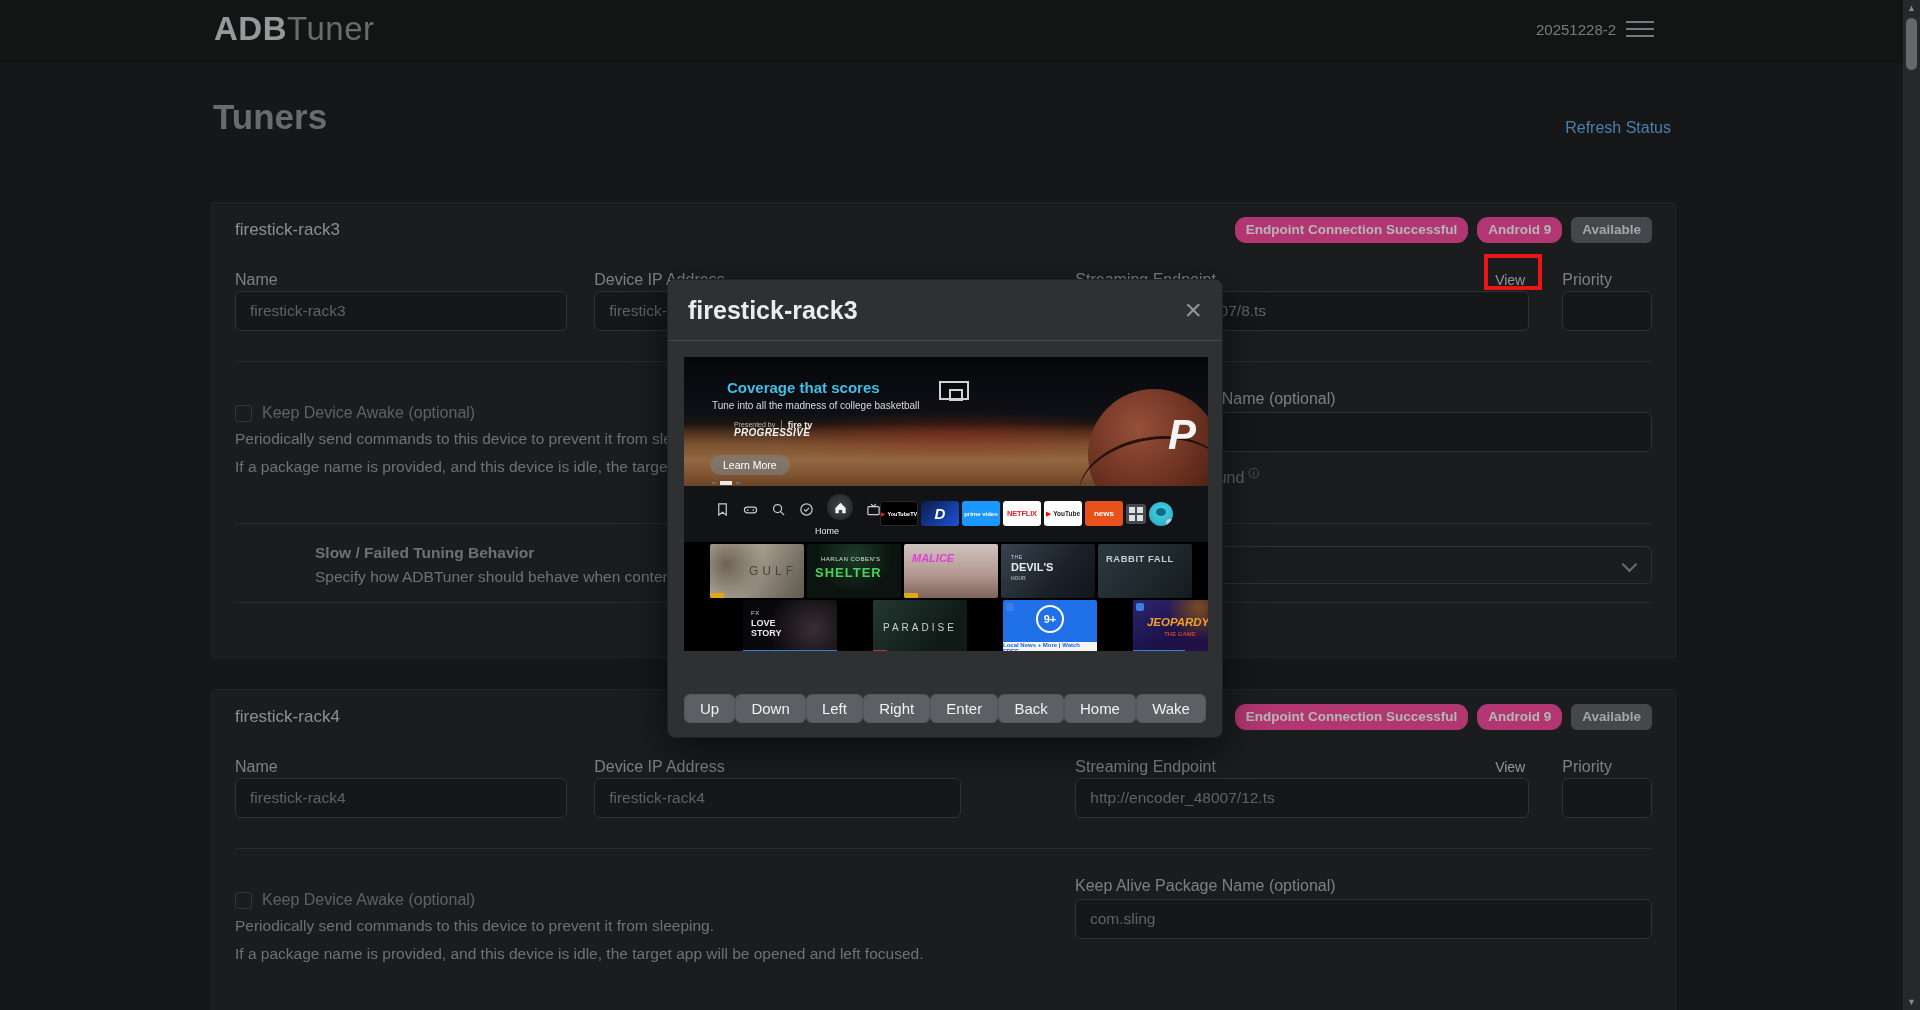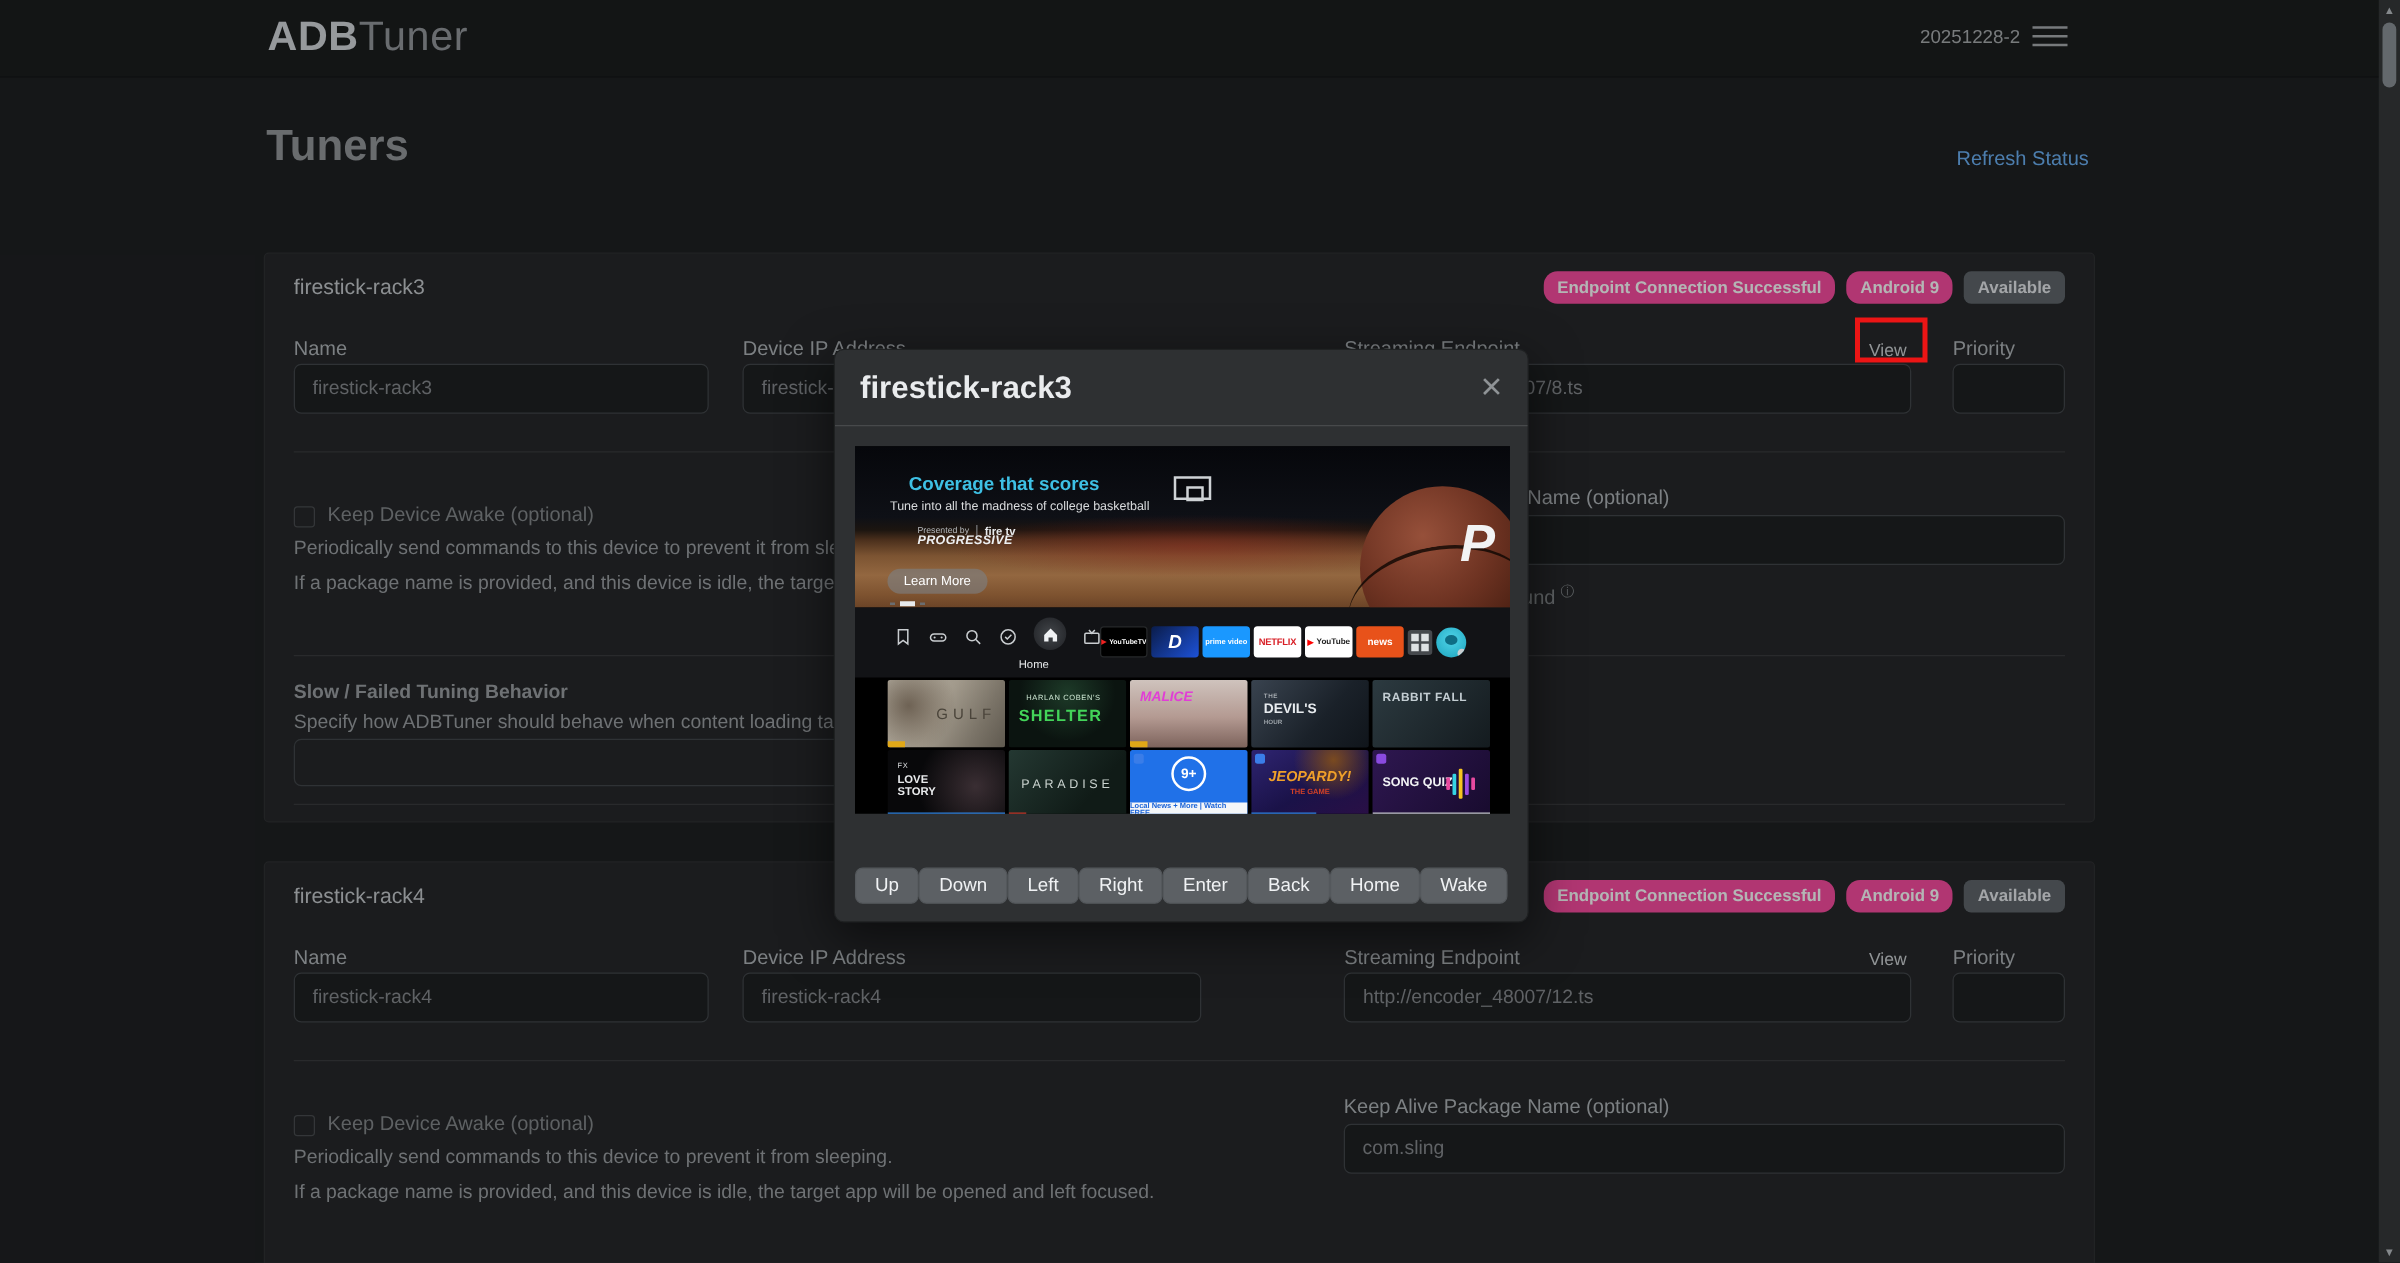--- a/index.html
+++ b/index.html
@@ -49,21 +49,21 @@
   .sec-left { width:760px; }
   .sec-right { width:577px; }
   .check-row { display:flex; align-items:center; gap:10px; margin-top:16px; }
   .checkbox { width:17px; height:17px; border:1px solid #46494c; border-radius:3px; background:transparent; flex:none; cursor:pointer; }
   .check-label { font-size:16px; color:#7e8285; }
   .desc { font-size:15.5px; color:#93979b; line-height:22px; margin-top:6px; }
   .sec-right .tinput { margin-top:2px; }
   .fg-row { margin-top:14px; }
   .info { font-size:11px; color:#7e8285; vertical-align:super; margin-left:4px; }
 
-  .slow-row { display:flex; justify-content:flex-end; margin-top:20px;flex-direction:column; }
+  .slow-row { display:flex; justify-content:flex-end; margin-top:20px; }
   .slow-title { font-size:15.5px; font-weight:700; color:#93979b; }
   .slow-desc { margin-top:4px; }
   .selectbox { width:577px; height:38px; border:1px solid #3f4347; border-radius:6px; position:relative; margin-top:2px; cursor:pointer; }
   .selectbox:after { content:""; position:absolute; right:16px; top:12px; width:9px; height:9px;
     border-right:2px solid #8d9194; border-bottom:2px solid #8d9194; transform:rotate(45deg); }
 
   .links-row { margin-top:18px; display:flex; gap:28px; font-size:16px; }
   .link-delete { color:#dd4c4c; cursor:pointer; }
   .link-edit { color:#66a8e8; cursor:pointer; }
 
@@ -119,21 +119,21 @@
   .app.news { background:#e8521a; color:#fff; font-size:8px; font-weight:700; }
   .app.grid { width:20px; height:20px; background:#46494d; border-radius:3px;
     background-image:linear-gradient(#dfe2e4,#dfe2e4),linear-gradient(#dfe2e4,#dfe2e4),linear-gradient(#dfe2e4,#dfe2e4),linear-gradient(#dfe2e4,#dfe2e4);
     background-size:6px 6px; background-position:3px 3px,11px 3px,3px 11px,11px 11px; background-repeat:no-repeat; }
   .app.avatar { width:24px; height:24px; border-radius:50%; background:radial-gradient(circle at 50% 40%,#4fd4e8,#1da4be); position:relative; }
   .app.avatar:before { content:""; position:absolute; left:7px; top:6px; width:10px; height:8px; border-radius:50%; background:#0e6d84; }
   .app.avatar:after { content:""; position:absolute; right:0; bottom:0; width:7px; height:7px; border-radius:50%; background:#c9cdd0; }
 
   .prow { display:flex; gap:3px; margin:2px 0 0 26px; }
   .tile { width:94px; height:54px; border-radius:2px; position:relative; overflow:hidden; flex:none; }
-  .prow2 .tile { height:53px; }
+  .prow2 .tile { height:53px;margin-left:33px; }
   .tile .sup { position:absolute; font-size:6px; letter-spacing:.5px; }
   .tile .tt  { position:absolute; font-weight:700; }
   .tile .sub { position:absolute; font-size:6px; font-weight:700; }
   .ytag:after { content:""; position:absolute; left:0; bottom:0; width:14px; height:5px; background:#e0a818; }
 
   .t-gulf { background:radial-gradient(circle at 18% 38%, #6e6254, transparent 45%),
             linear-gradient(120deg,#b9b3a6 0%,#a29a8c 45%,#7b7468 75%,#5f594f 100%); }
   .t-gulf .tt { right:7px; top:20px; color:#4a443a; font-size:12px; letter-spacing:4px; font-weight:400; }
   .t-shelter { background:radial-gradient(circle at 50% 20%, #1d3a28, transparent 60%), #0b1410; }
   .t-shelter .sup { left:14px; top:12px; color:#cfe8d4; }

